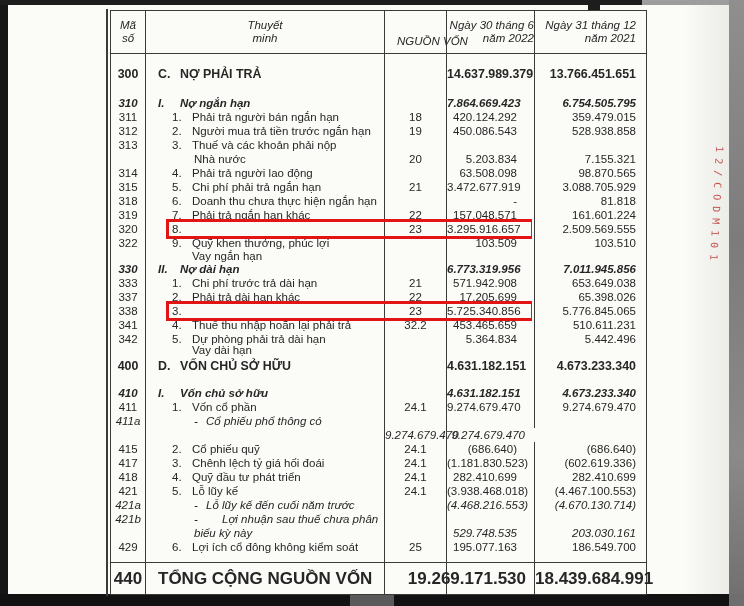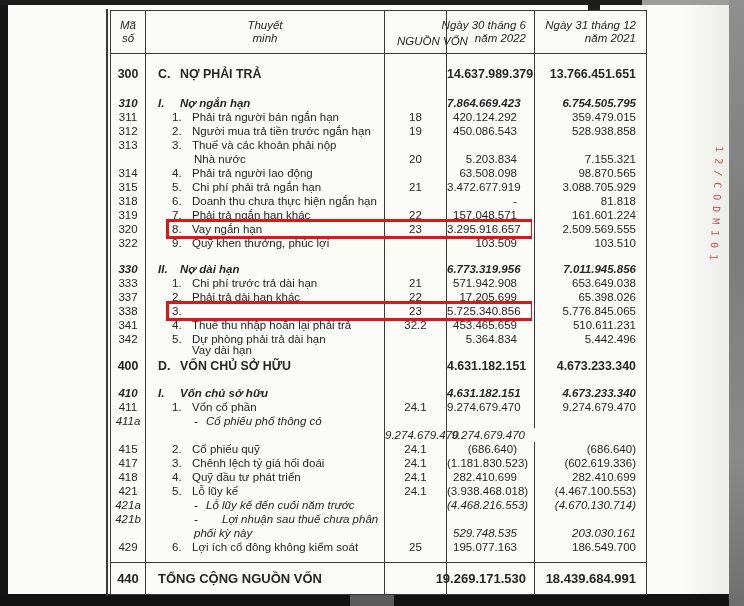--- a/index.html
+++ b/index.html
@@ -27,21 +27,21 @@
     border:1.5px solid #3a3a3a;background:transparent;box-sizing:border-box;}
   .table-wrap::before{content:"";position:absolute;left:-5px;top:-2px;bottom:-2px;width:1.5px;background:#3a3a3a;}
   .grid{display:grid;grid-template-columns:35px 239px 62px 88px 1fr;}
   .grid > div{border-right:1.4px solid #3a3a3a;box-sizing:border-box;overflow:visible;white-space:nowrap;}
   .grid > div:last-child{border-right:none;}
   
   .hrow{height:42px;border-bottom:1.4px solid #3a3a3a;font-style:italic;font-size:11.5px;}
   .hc{display:flex;flex-direction:column;justify-content:center;line-height:13px;}
   .hc.code,.hc.notes{align-items:center;text-align:center;}
   .hc.src{justify-content:flex-end;padding:0 0 5px 12px;}
-  .hc.p1{align-items:flex-end;padding-right:8px;text-align:right;}
+  .hc.p1{align-items:flex-end;text-align:right;}
   .hc.p2{align-items:flex-end;padding-right:10px;text-align:right;}
   
   .row{height:14px;line-height:14px;font-size:11.5px;position:relative;}
   .row.big{height:16px;line-height:16px;}
   .row.big > div{font-size:12.4px;}
   .sp{position:relative;}
   .c-code{text-align:center;}
   .c-note{text-align:center;}
   .c-v1{text-align:right;padding-right:17px;}
   .c-v2{text-align:right;padding-right:10px;}
@@ -49,21 +49,21 @@
   .lvl0{padding-left:12px;} .lvl0 .pfx{width:22px;flex:none;}
   .lvl1{padding-left:26px;} .lvl1 .pfx{width:20px;flex:none;}
   .lvl2{padding-left:48px;} .lvl2 .pfx{width:12px;flex:none;}
   .cont{padding-left:48px;}
   .b{font-weight:bold;}
   .bi{font-weight:bold;font-style:italic;}
   .i{font-style:italic;}
   .hl-box{position:absolute;left:55px;top:-3px;width:366px;height:20px;
     border:3px solid #e31414;z-index:6;pointer-events:none;}
   
-  .trow{height:31px;border-top:1.4px solid #3a3a3a;font-size:13px;align-items:center;}
+  .trow{height:31px;border-top:1.4px solid #3a3a3a;font-size:17px;align-items:center;}
   .trow > div{display:flex;align-items:center;height:100%;}
   .trow .c-code{justify-content:center;}
   .trow .c-label{padding-left:12px;}
   .trow .c-v1{justify-content:flex-end;padding-right:8px;}
   .trow .c-v2{justify-content:flex-end;padding-right:10px;}
 </style>
 </head>
 <body>
 
 <div>
@@ -211,21 +211,21 @@
           </div>
           <div class="c-note">22</div>
           <div class="c-v1">157.048.571</div>
           <div class="c-v2">161.601.224</div>
         </div>
         <div class="grid row">
           <div class="hl-box" style="border-color: rgb(227, 20, 20);"></div>
           <div class="c-code">320</div>
           <div class="c-label lvl1">
             <div class="pfx" style="display: inline-block;">8.</div>
-            <div style="display: inline-block;">Vay ngắn hạn</div>
+            <div style="display: inline-block; margin-top: 27px;">Vay ngắn hạn</div>
           </div>
           <div class="c-note">23</div>
           <div class="c-v1">3.295.916.657</div>
           <div class="c-v2">2.509.569.555</div>
         </div>
         <div class="grid row">
           <div class="c-code">322</div>
           <div class="c-label lvl1">
             <div class="pfx" style="display: inline-block;">9.</div>
             <div style="display: inline-block;">Quỹ khen thưởng, phúc lợi</div>
@@ -417,21 +417,21 @@
           <div class="c-label lvl2 i">
             <div class="pfx" style="display: inline-block;">-</div>
             <div style="display: inline-block; margin-left: 16px;">Lợi nhuận sau thuế chưa phân</div>
           </div>
           <div class="c-note"></div>
           <div class="c-v1 i"></div>
           <div class="c-v2 i"></div>
         </div>
         <div class="grid row">
           <div class="c-code"></div>
-          <div class="c-label cont i">phối kỳ này</div>
+          <div class="c-label cont i">biểu kỳ này</div>
           <div class="c-note"></div>
           <div class="c-v1 i">529.748.535</div>
           <div class="c-v2 i">203.030.161</div>
         </div>
         <div class="grid row">
           <div class="c-code">429</div>
           <div class="c-label lvl1">
             <div class="pfx" style="display: inline-block;">6.</div>
             <div style="display: inline-block;">Lợi ích cổ đông không kiểm soát</div>
           </div>

